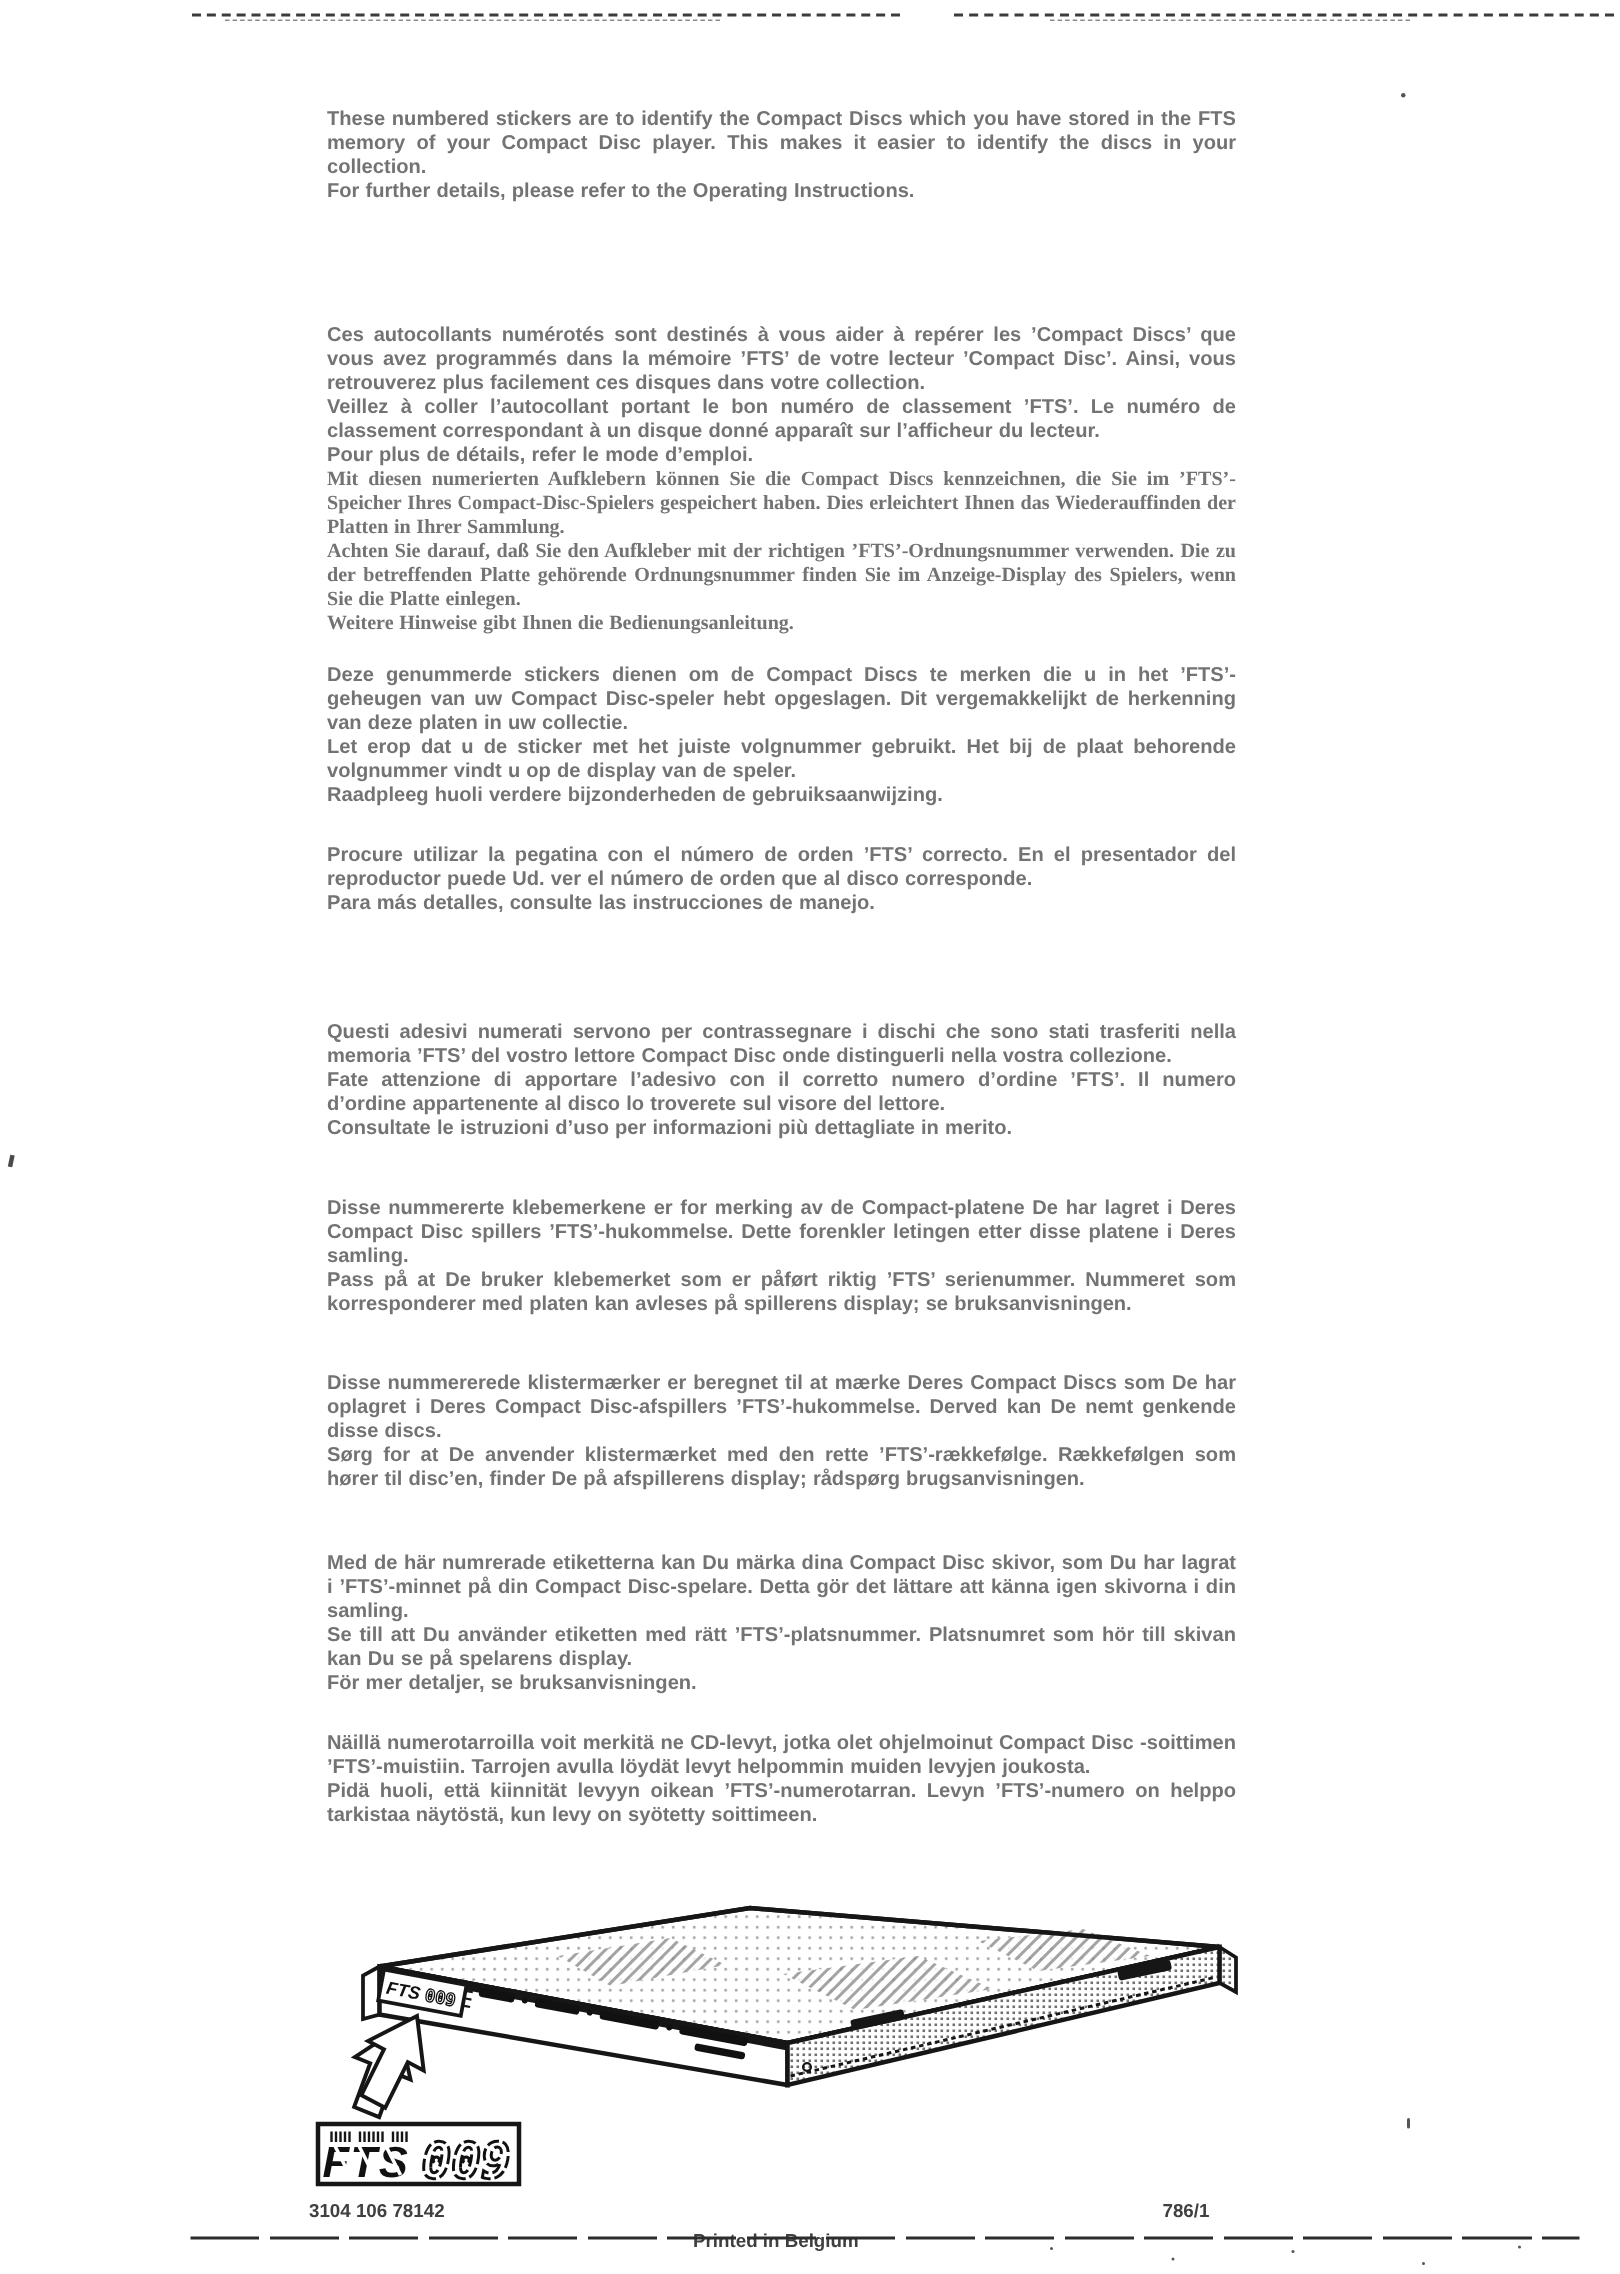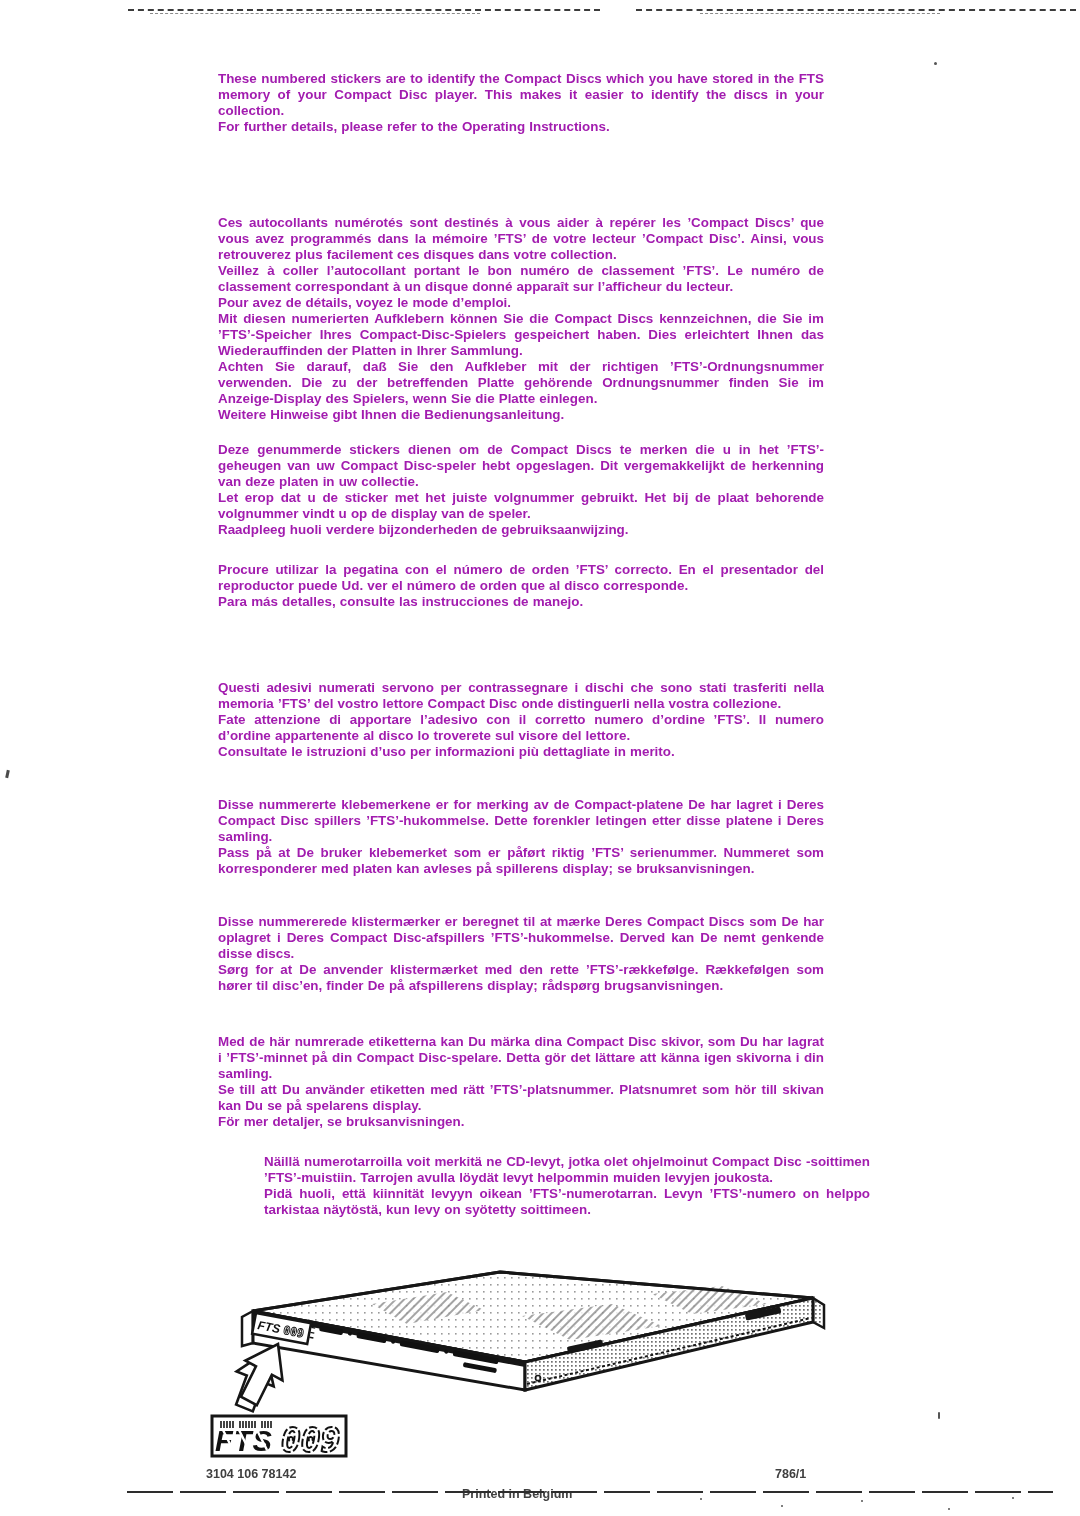--- a/index.html
+++ b/index.html
@@ -17,25 +17,25 @@
   .bottomline{
     position:absolute;left:127px;top:1491px;width:926px;height:2px;
     background:repeating-linear-gradient(90deg,#2d2d2d 0 46px,rgba(0,0,0,0) 46px 53px);
   }
   .margin-tick{position:absolute;left:6px;top:770px;width:3px;height:8px;background:#4a4a4a;transform:rotate(12deg);}
   .dot{position:absolute;background:#555;border-radius:50%;}
   
   .para{
     position:absolute;left:218px;width:606px;
     margin:0;font-weight:bold;font-size:13.4px;line-height:16px;
-    letter-spacing:0px;word-spacing:0.4px;color:#a21caf;
+    letter-spacing:0px;word-spacing:0.4px;color:#737373;
   }
   .para .seg{display:block;text-align:justify;}
-  .p0{top:71px;} .p1{top:197px;margin-top:18px;} .p2{top:311px;} .p3{top:442px;} .p4{top:562px;}
-  .p5{top:680px;} .p6{top:797px;} .p7{top:914px;} .p8{top:1034px;} .p9{top:1154px;margin-left:46px;}
+  .p0{top:71px;} .p1{top:197px;margin-top:18px;} .p2{top:311px;font-family:Liberation Serif, serif;} .p3{top:442px;} .p4{top:562px;}
+  .p5{top:680px;} .p6{top:797px;} .p7{top:914px;} .p8{top:1034px;} .p9{top:1154px;}
   
   .case-illo{position:absolute;left:222px;top:1268px;width:616px;height:152px;}
   .sticker-illo{position:absolute;left:209px;top:1412px;width:142px;height:48px;}
   
   .footer-item{position:absolute;top:1467px;font-weight:bold;font-size:12.5px;color:#404040;white-space:nowrap;}
   .f-left{left:206px;} .f-center{left:462px;margin-top:20px;} .f-right{left:775px;}
 </style>
 </head>
 <body>
 
@@ -47,21 +47,21 @@
 <div class="margin-tick"></div>
 
 <div id="text-block">
     <p class="para p0">
       <span class="seg">These numbered stickers are to identify the Compact Discs which you have stored in the FTS memory of your Compact Disc player. This makes it easier to identify the discs in your collection.</span>
       <span class="seg">For further details, please refer to the Operating Instructions.</span>
     </p>
     <p class="para p1">
       <span class="seg">Ces autocollants numérotés sont destinés à vous aider à repérer les ’Compact Discs’ que vous avez programmés dans la mémoire ’FTS’ de votre lecteur ’Compact Disc’. Ainsi, vous retrouverez plus facilement ces disques dans votre collection.</span>
       <span class="seg">Veillez à coller l’autocollant portant le bon numéro de classement ’FTS’. Le numéro de classement correspondant à un disque donné apparaît sur l’afficheur du lecteur.</span>
-      <span class="seg">Pour avez de détails, voyez le mode d’emploi.</span>
+      <span class="seg">Pour plus de détails, refer le mode d’emploi.</span>
     </p>
     <p class="para p2">
       <span class="seg">Mit diesen numerierten Aufklebern können Sie die Compact Discs kennzeichnen, die Sie im ’FTS’-Speicher Ihres Compact-Disc-Spielers gespeichert haben. Dies erleichtert Ihnen das Wiederauffinden der Platten in Ihrer Sammlung.</span>
       <span class="seg">Achten Sie darauf, daß Sie den Aufkleber mit der richtigen ’FTS’-Ordnungsnummer verwenden. Die zu der betreffenden Platte gehörende Ordnungsnummer finden Sie im Anzeige-Display des Spielers, wenn Sie die Platte einlegen.</span>
       <span class="seg">Weitere Hinweise gibt Ihnen die Bedienungsanleitung.</span>
     </p>
     <p class="para p3">
       <span class="seg">Deze genummerde stickers dienen om de Compact Discs te merken die u in het ’FTS’-geheugen van uw Compact Disc-speler hebt opgeslagen. Dit vergemakkelijkt de herkenning van deze platen in uw collectie.</span>
       <span class="seg">Let erop dat u de sticker met het juiste volgnummer gebruikt. Het bij de plaat behorende volgnummer vindt u op de display van de speler.</span>
       <span class="seg">Raadpleeg huoli verdere bijzonderheden de gebruiksaanwijzing.</span>

